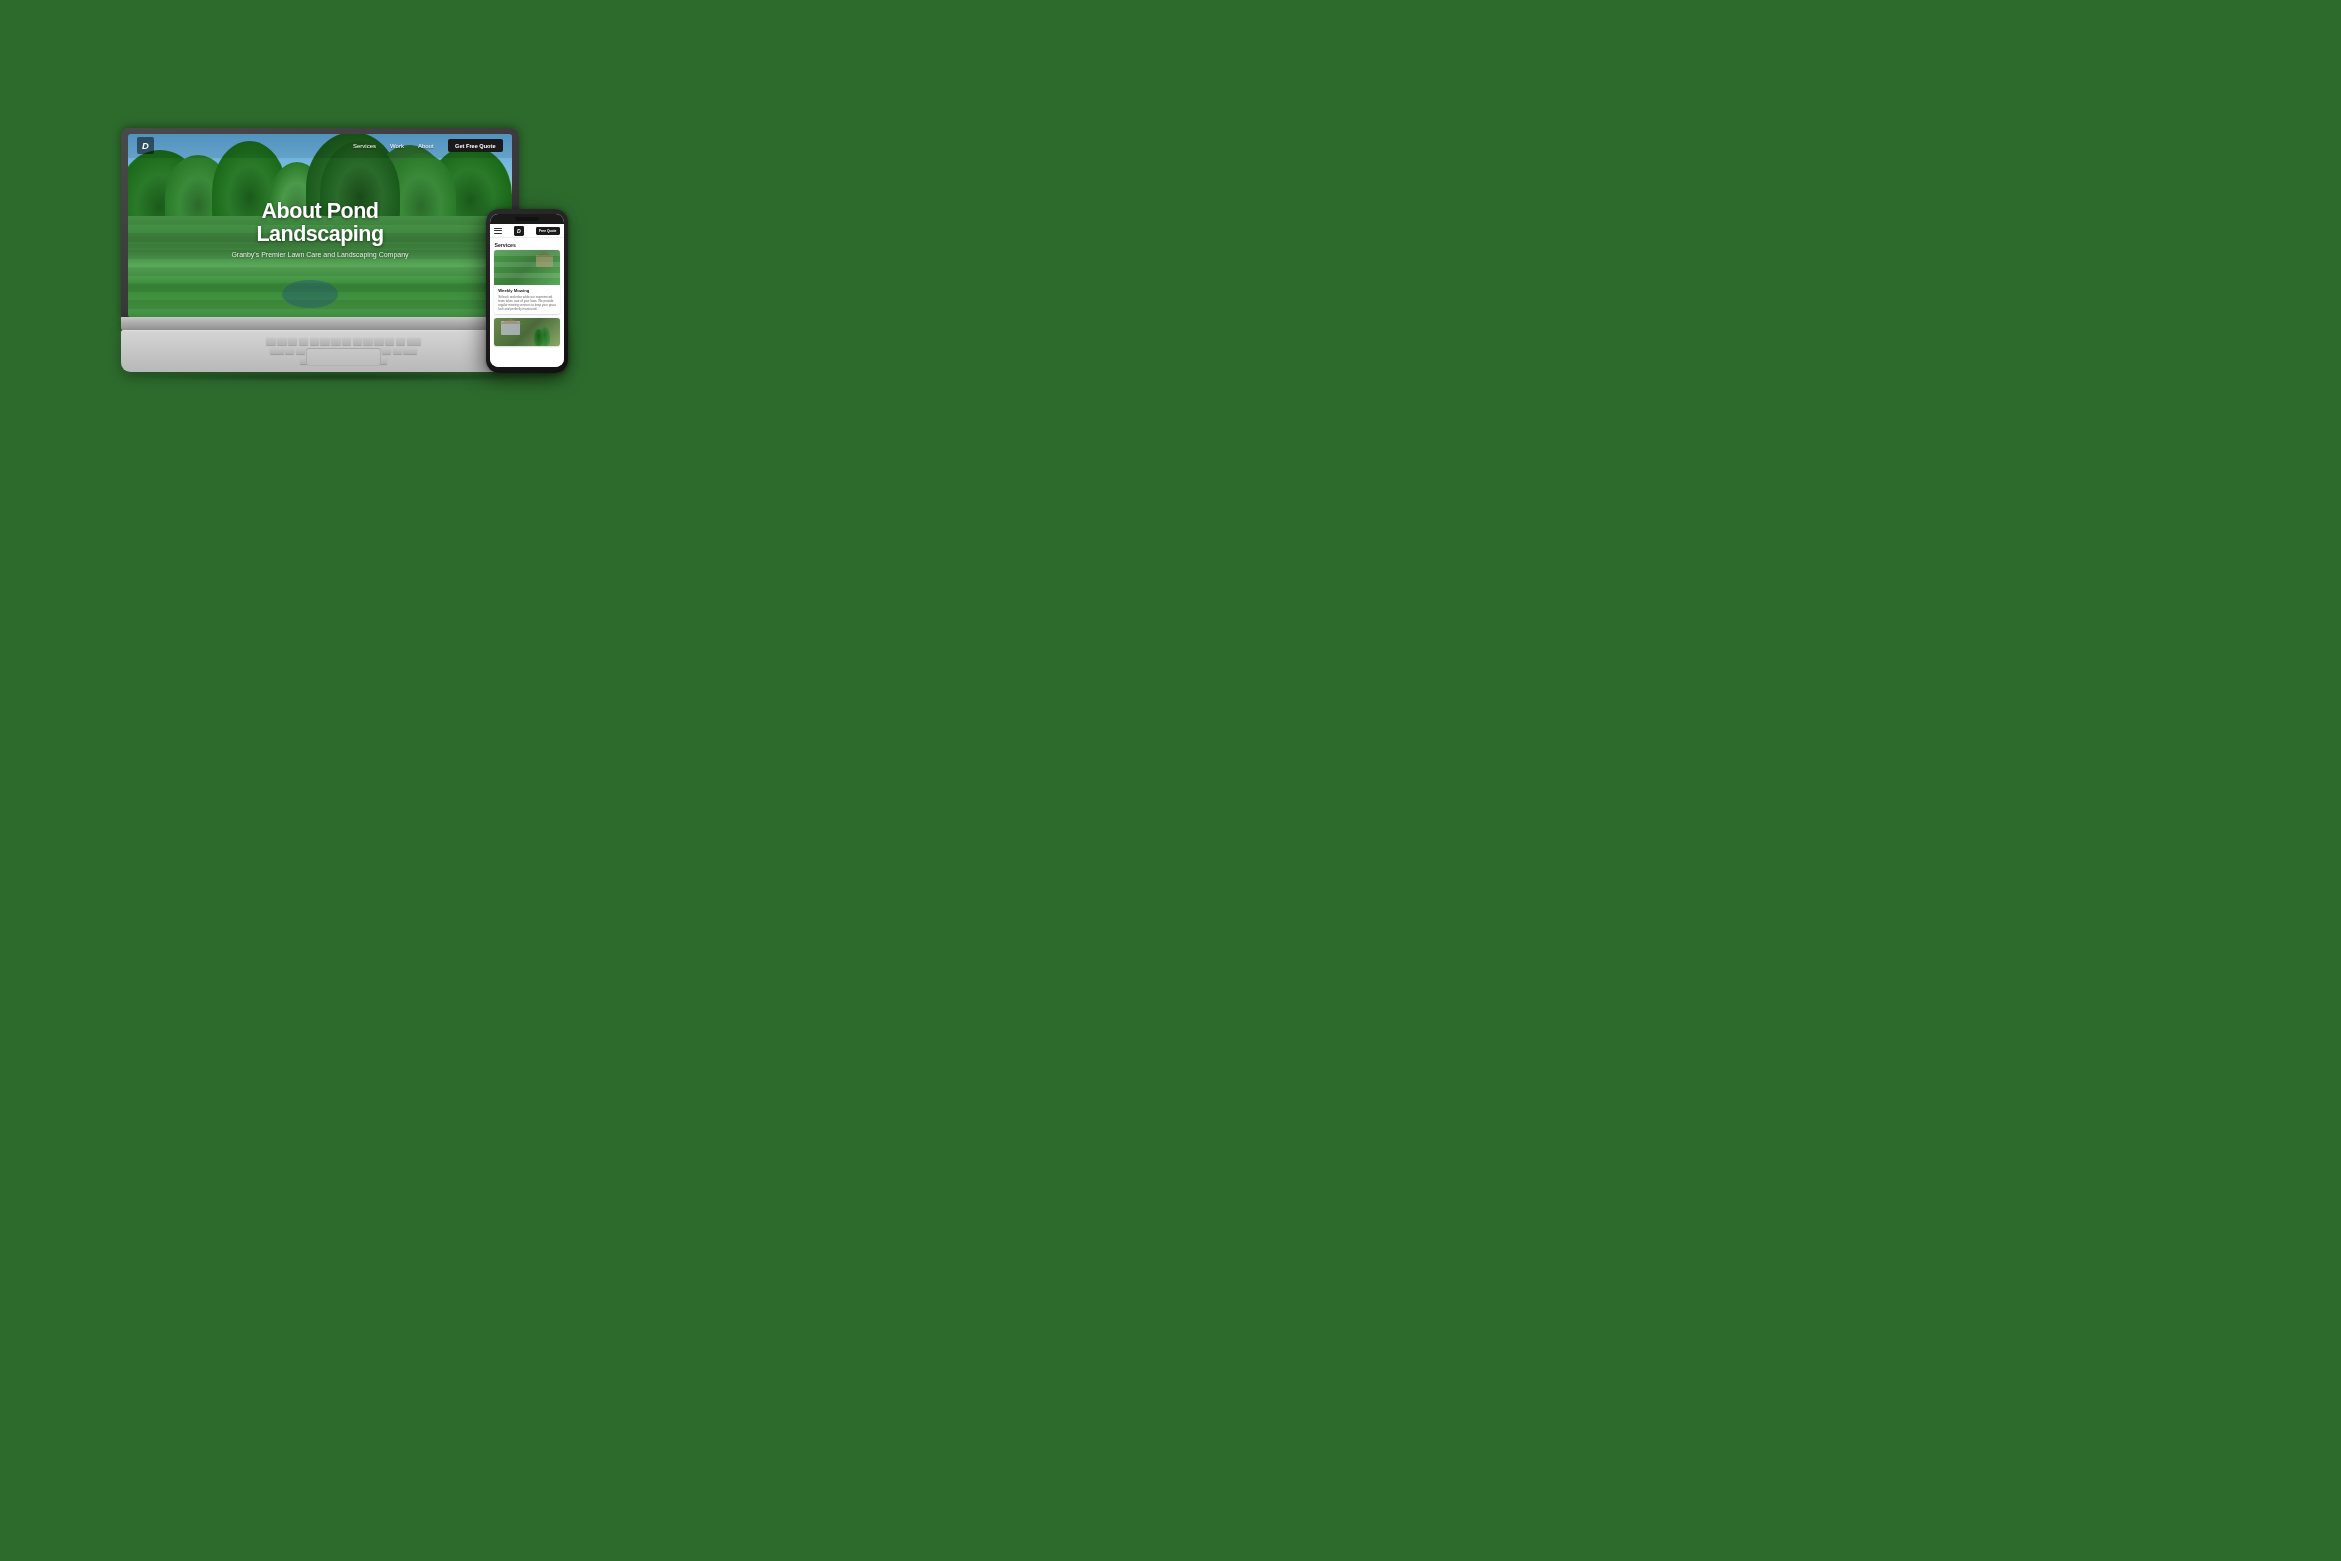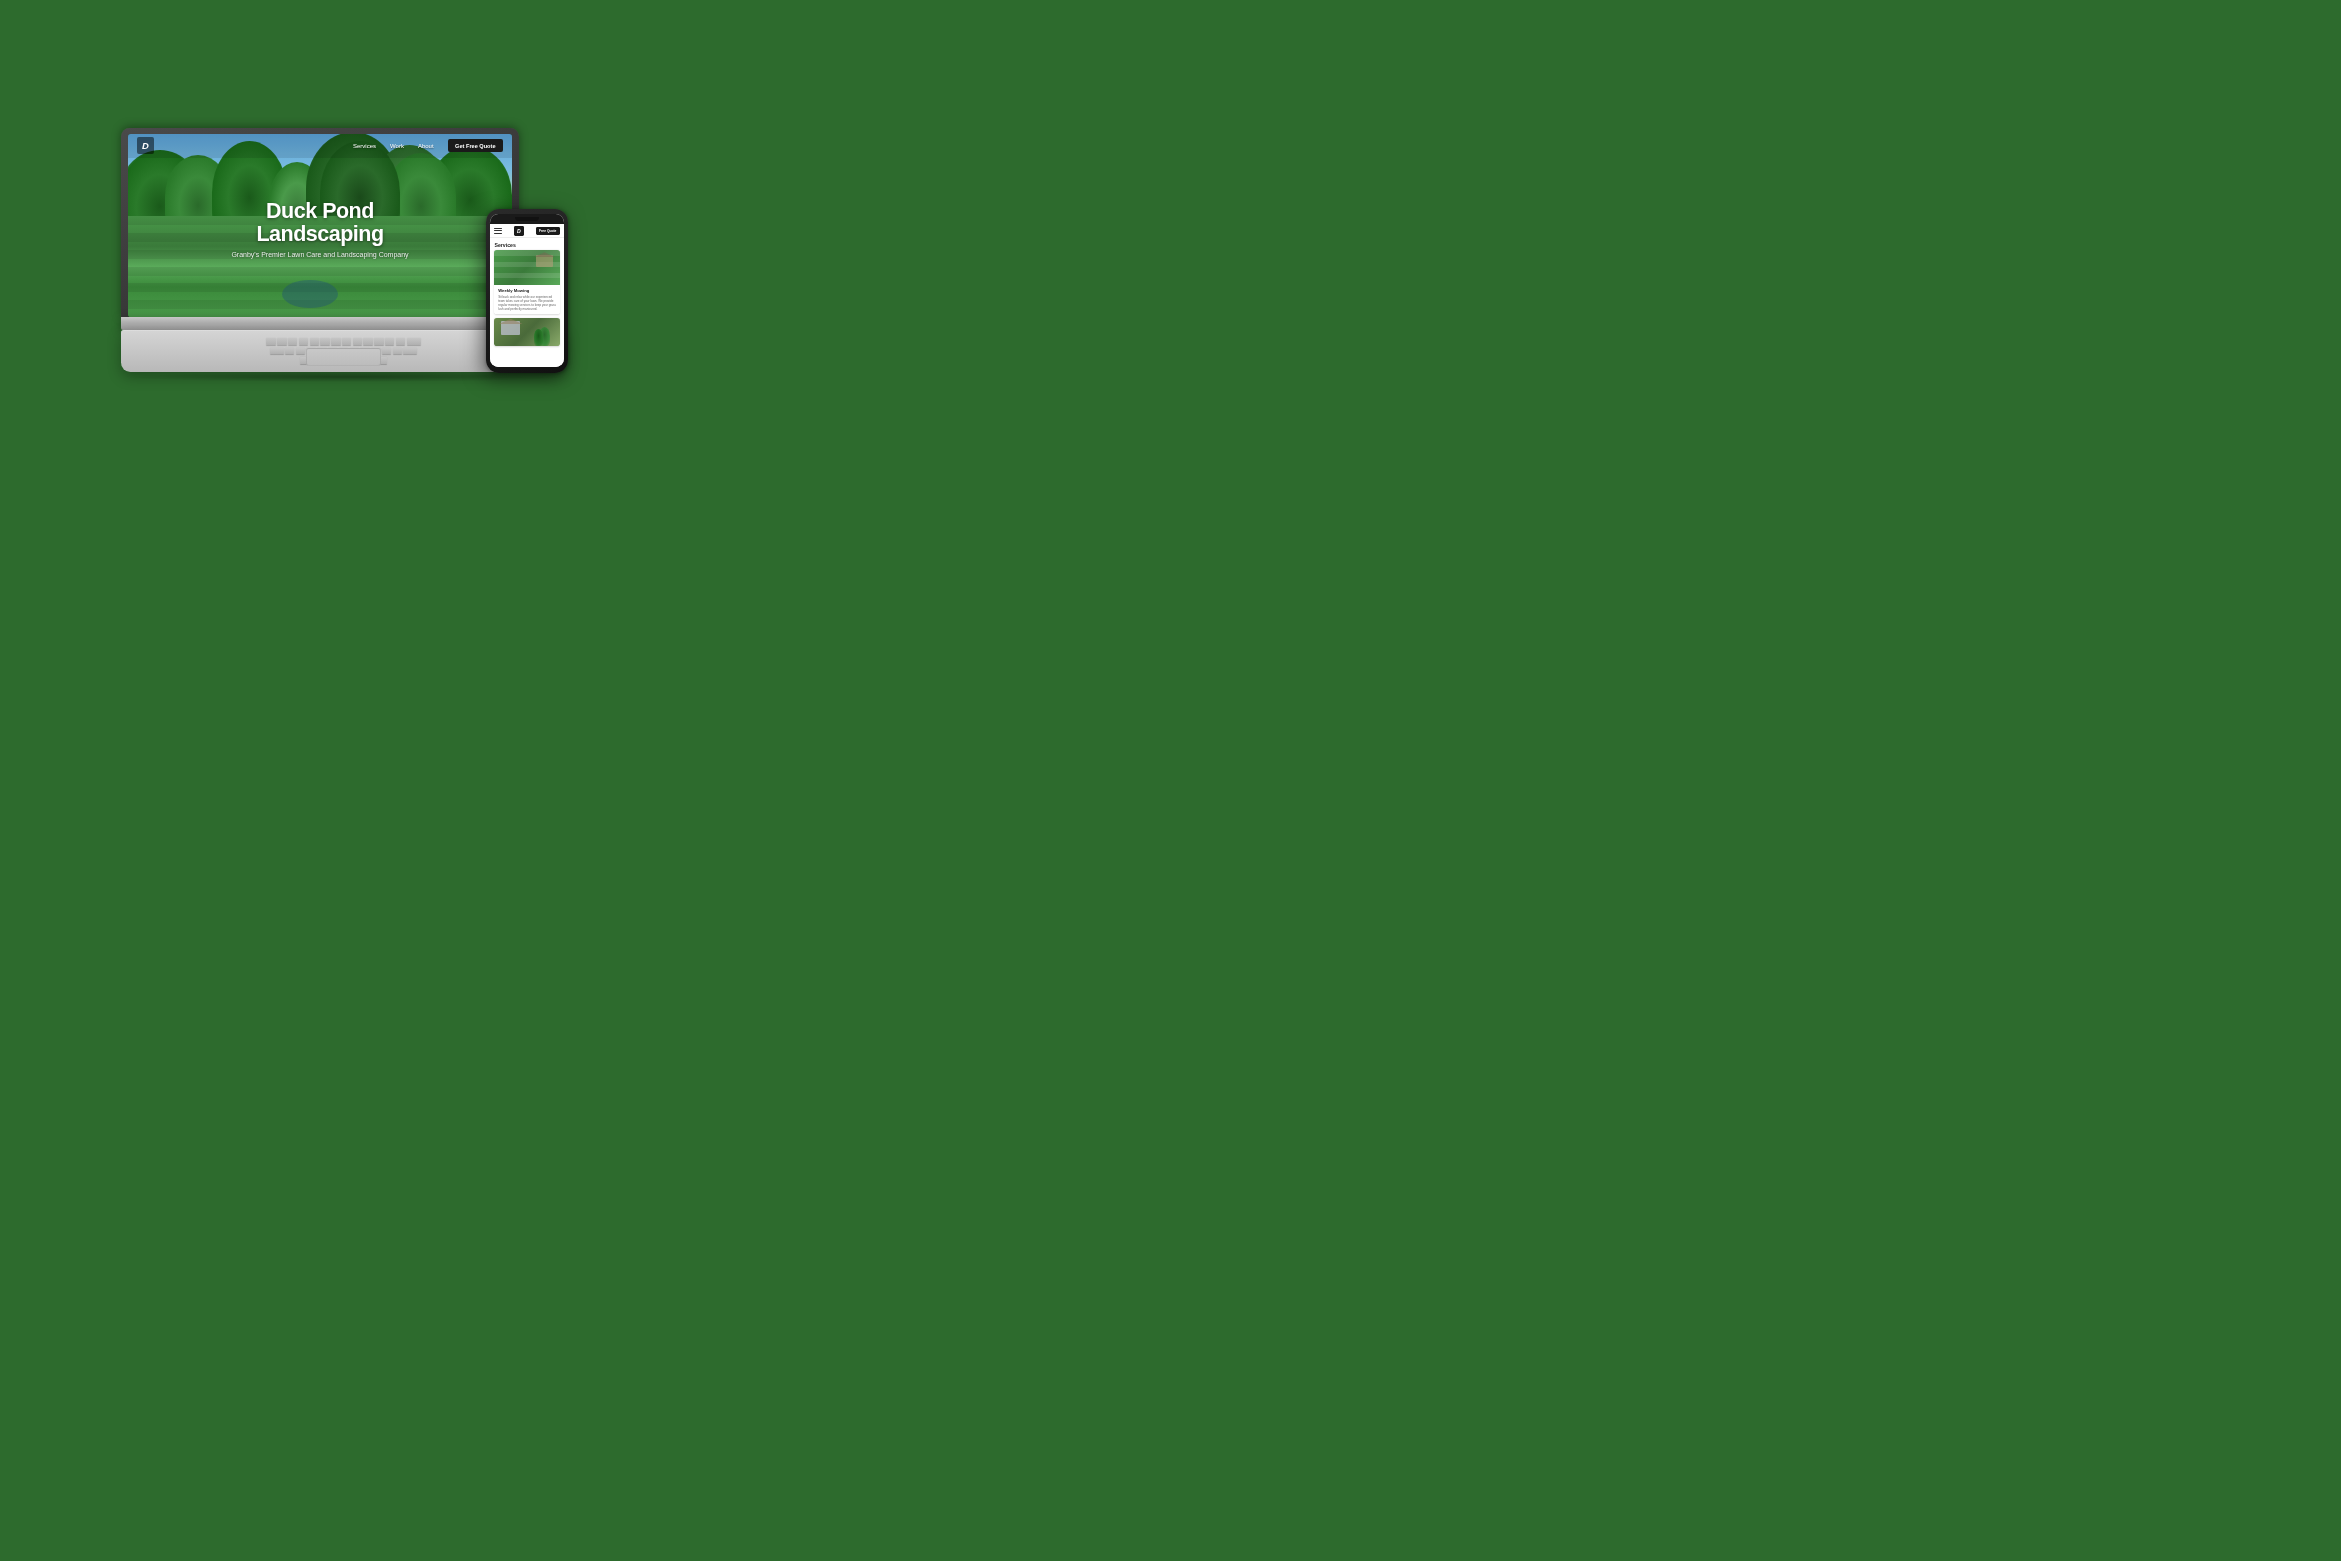--- a/index.html
+++ b/index.html
@@ -447,21 +447,21 @@
             </div>
             <div class="nav-links">
               <span class="nav-link">Services</span>
               <span class="nav-link">Work</span>
               <span class="nav-link">About</span>
               <span class="nav-cta">Get Free Quote</span>
             </div>
           </div>
 
           <div class="website-hero">
-            <div class="hero-title">Duck Pond Landscaping</div>
+            <div class="hero-title">About Pond Landscaping</div>
             <div class="hero-subtitle">Granby's Premier Lawn Care and Landscaping Company</div>
           </div>
 
         </div>
       </div>
     </div>
 
     <div class="laptop-base"></div>
 
     <div class="laptop-keyboard">

